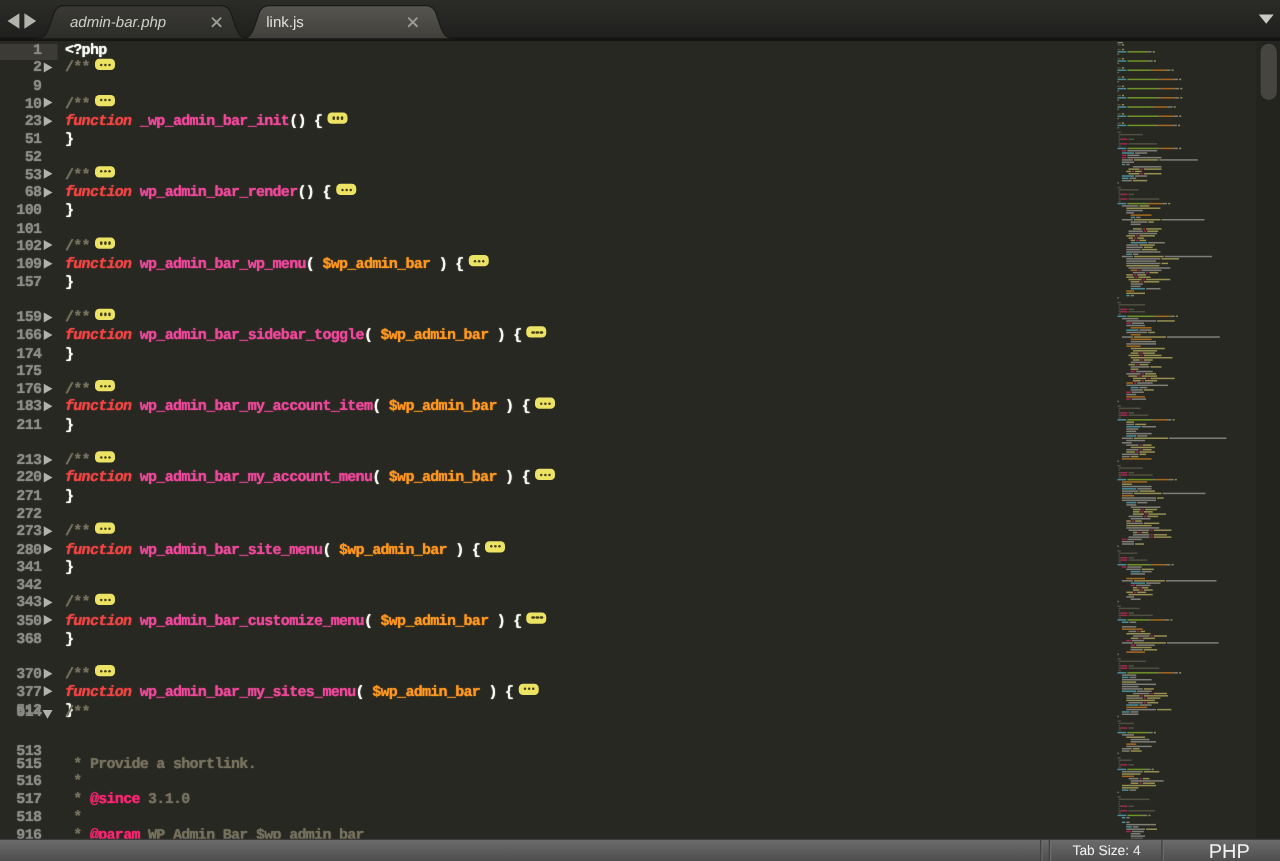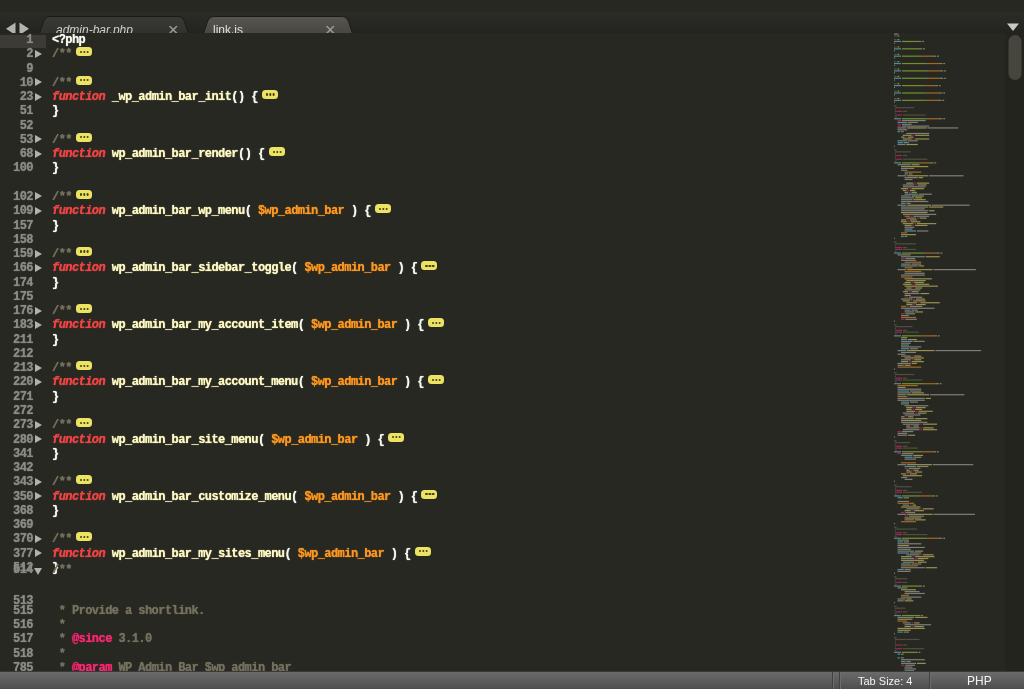--- a/index.html
+++ b/index.html
@@ -1,28 +1,28 @@
 <!DOCTYPE html>
 <html><head>
 <meta charset="utf-8">
 <style>
 html,body{margin:0;padding:0;width:1024px;height:689px;overflow:hidden;background:#282822;}
 #app{position:absolute;left:0;top:0;width:1024px;height:689px;}
 
-#tabbar{position:absolute;left:0;top:12px;width:1024px;height:33px;}
+#tabbar{position:absolute;left:0;top:0;width:1024px;height:33px;}
 
 #editor{position:absolute;left:0;top:33px;width:1024px;height:638px;background:#282822;overflow:hidden;
   font-family:"Liberation Mono",monospace;font-size:12px;letter-spacing:-0.56px;font-weight:bold;}
 .ln{position:absolute;left:0;width:1024px;height:14.27px;line-height:14.27px;white-space:pre;}
 .num{position:absolute;left:0;top:0;width:33px;text-align:right;color:#8a8b84;text-shadow:0 0 1px;}
 .code{position:absolute;left:52px;top:0;text-shadow:0 0 1px;text-align:right;}
 .w{color:#f8f8f2}
 .c{color:#75715e}
 .k{color:#ef4444;font-style:italic}
-.g{color:#fef9c3}
+.g{color:#ec4899}
 .o{color:#fd971f;}
 .p{color:#f92672}
 .arr{position:absolute;left:35px;top:2.5px;width:0;height:0;border-left:7px solid #b2b2aa;border-top:4.5px solid transparent;border-bottom:4.5px solid transparent;}
 .arrd{position:absolute;left:34px;top:4.5px;width:0;height:0;border-top:7px solid #b2b2aa;border-left:4.5px solid transparent;border-right:4.5px solid transparent;}
 .box{display:inline-block;position:relative;width:16px;height:9px;border-radius:3.5px;background:#ece364;vertical-align:1px;margin-left:4px;}
 .box::after{content:"";position:absolute;left:4px;top:3.4px;width:2.2px;height:2.2px;border-radius:50%;background:#453f15;box-shadow:3.3px 0 0 #453f15,6.6px 0 0 #453f15;}
 #gutterhl{position:absolute;left:0;top:2px;width:46px;height:13px;background:#3c3b35;}
 
 #status{position:absolute;left:0;top:671px;width:1024px;height:18px;background:linear-gradient(#6b6b6b,#4e4e4e);border-top:1px solid #3a3a3a;box-sizing:border-box;font-family:"Liberation Sans",sans-serif;font-size:12px;color:#f2f2f2;padding-left:25px;}
 #status .sep{position:absolute;top:0;width:1px;height:18px;background:#414141;box-shadow:1px 0 0 #6d6d6d;}
@@ -71,54 +71,52 @@
 <div class="ln" style="top:0.00px"><span class="num">1</span><span class="code"><span class="w">&lt;?php</span></span></div>
 <div class="ln" style="top:14.27px"><span class="num">2</span><span class="arr"></span><span class="code"><span class="c">/**</span><span class="box"></span></span></div>
 <div class="ln" style="top:28.54px"><span class="num">9</span></div>
 <div class="ln" style="top:42.81px"><span class="num">10</span><span class="arr"></span><span class="code"><span class="c">/**</span><span class="box"></span></span></div>
 <div class="ln" style="top:57.08px"><span class="num">23</span><span class="arr"></span><span class="code"><span class="k">function</span> <span class="g">_wp_admin_bar_init</span><span class="w">() {</span><span class="box"></span></span></div>
 <div class="ln" style="top:71.35px"><span class="num">51</span><span class="code"><span class="w">}</span></span></div>
 <div class="ln" style="top:85.62px"><span class="num">52</span></div>
 <div class="ln" style="top:99.89px"><span class="num">53</span><span class="arr"></span><span class="code"><span class="c">/**</span><span class="box"></span></span></div>
 <div class="ln" style="top:114.16px"><span class="num">68</span><span class="arr"></span><span class="code"><span class="k">function</span> <span class="g">wp_admin_bar_render</span><span class="w">() {</span><span class="box"></span></span></div>
 <div class="ln" style="top:128.43px"><span class="num">100</span><span class="code"><span class="w">}</span></span></div>
+<div class="ln" style="top:142.70px"><span class="num">101</span></div>
 <div class="ln" style="top:156.97px"><span class="num">102</span><span class="arr"></span><span class="code"><span class="c">/**</span><span class="box"></span></span></div>
 <div class="ln" style="top:171.24px"><span class="num">109</span><span class="arr"></span><span class="code"><span class="k">function</span> <span class="g">wp_admin_bar_wp_menu</span><span class="w">( </span><span class="o">$wp_admin_bar</span><span class="w"> ) {</span><span class="box"></span></span></div>
 <div class="ln" style="top:185.51px"><span class="num">157</span><span class="code"><span class="w">}</span></span></div>
-<div class="ln" style="top:199.78px"><span class="num">158</span></div>
 <div class="ln" style="top:214.05px"><span class="num">159</span><span class="arr"></span><span class="code"><span class="c">/**</span><span class="box"></span></span></div>
 <div class="ln" style="top:228.32px"><span class="num">166</span><span class="arr"></span><span class="code"><span class="k">function</span> <span class="g">wp_admin_bar_sidebar_toggle</span><span class="w">( </span><span class="o">$wp_admin_bar</span><span class="w"> ) {</span><span class="box"></span></span></div>
 <div class="ln" style="top:242.59px"><span class="num">174</span><span class="code"><span class="w">}</span></span></div>
 <div class="ln" style="top:256.86px"><span class="num">175</span></div>
 <div class="ln" style="top:271.13px"><span class="num">176</span><span class="arr"></span><span class="code"><span class="c">/**</span><span class="box"></span></span></div>
 <div class="ln" style="top:285.40px"><span class="num">183</span><span class="arr"></span><span class="code"><span class="k">function</span> <span class="g">wp_admin_bar_my_account_item</span><span class="w">( </span><span class="o">$wp_admin_bar</span><span class="w"> ) {</span><span class="box"></span></span></div>
 <div class="ln" style="top:299.67px"><span class="num">211</span><span class="code"><span class="w">}</span></span></div>
-<div class="ln" style="top:313.94px"><span class="num">212</span></div>
 <div class="ln" style="top:328.21px"><span class="num">213</span><span class="arr"></span><span class="code"><span class="c">/**</span><span class="box"></span></span></div>
 <div class="ln" style="top:342.48px"><span class="num">220</span><span class="arr"></span><span class="code"><span class="k">function</span> <span class="g">wp_admin_bar_my_account_menu</span><span class="w">( </span><span class="o">$wp_admin_bar</span><span class="w"> ) {</span><span class="box"></span></span></div>
 <div class="ln" style="top:356.75px"><span class="num">271</span><span class="code"><span class="w">}</span></span></div>
 <div class="ln" style="top:371.02px"><span class="num">272</span></div>
 <div class="ln" style="top:385.29px"><span class="num">273</span><span class="arr"></span><span class="code"><span class="c">/**</span><span class="box"></span></span></div>
 <div class="ln" style="top:399.56px"><span class="num">280</span><span class="arr"></span><span class="code"><span class="k">function</span> <span class="g">wp_admin_bar_site_menu</span><span class="w">( </span><span class="o">$wp_admin_bar</span><span class="w"> ) {</span><span class="box"></span></span></div>
 <div class="ln" style="top:413.83px"><span class="num">341</span><span class="code"><span class="w">}</span></span></div>
 <div class="ln" style="top:428.10px"><span class="num">342</span></div>
 <div class="ln" style="top:442.37px"><span class="num">343</span><span class="arr"></span><span class="code"><span class="c">/**</span><span class="box"></span></span></div>
 <div class="ln" style="top:456.64px"><span class="num">350</span><span class="arr"></span><span class="code"><span class="k">function</span> <span class="g">wp_admin_bar_customize_menu</span><span class="w">( </span><span class="o">$wp_admin_bar</span><span class="w"> ) {</span><span class="box"></span></span></div>
 <div class="ln" style="top:470.91px"><span class="num">368</span><span class="code"><span class="w">}</span></span></div>
-<div class="ln" style="top:485.18px"><span class="num">369</span></div>
 <div class="ln" style="top:499.45px"><span class="num">370</span><span class="arr"></span><span class="code"><span class="c">/**</span><span class="box"></span></span></div>
 <div class="ln" style="top:513.72px"><span class="num">377</span><span class="arr"></span><span class="code"><span class="k">function</span> <span class="g">wp_admin_bar_my_sites_menu</span><span class="w">( </span><span class="o">$wp_admin_bar</span><span class="w"> ) {</span><span class="box"></span></span></div>
 <div class="ln" style="top:527.99px"><span class="num">512</span><span class="code"><span class="w">}</span></span></div>
 <div class="ln" style="top:561px"><span class="num">513</span></div>
 <div class="ln" style="top:530px"><span class="num">514</span><span class="arrd"></span><span class="code"><span class="c">/**</span></span></div>
 <div class="ln" style="top:570.80px"><span class="num">515</span><span class="code"><span class="c"> * Provide a shortlink.</span></span></div>
 <div class="ln" style="top:585.07px"><span class="num">516</span><span class="code"><span class="c"> *</span></span></div>
 <div class="ln" style="top:599.34px"><span class="num">517</span><span class="code"><span class="c"> * </span><span class="p">@since</span><span class="c"> 3.1.0</span></span></div>
 <div class="ln" style="top:613.61px"><span class="num">518</span><span class="code"><span class="c"> *</span></span></div>
-<div class="ln" style="top:627.88px"><span class="num">785</span><span class="code"><span class="c"> * </span><span class="p">@param</span><span class="c"> WP_Admin_Bar $wp_admin_bar</span></span></div>
+<div class="ln" style="top:627.88px"><span class="num">916</span><span class="code"><span class="c"> * </span><span class="p">@param</span><span class="c"> WP_Admin_Bar $wp_admin_bar</span></span></div>
 <svg id="minimap" style="position:absolute;left:0;top:0" width="1024" height="638">
 <rect x="1005" y="0" width="19" height="638" fill="#24241f"></rect>
 <rect x="1008.5" y="2" width="13" height="45" rx="6.5" fill="#46463f"></rect>
 <rect x="894.00" y="0.50" width="4.40" height="1.20" fill="#bdbdb6" opacity="0.58"></rect>
 <rect x="894.00" y="2.34" width="2.64" height="1.20" fill="#6e6a58" opacity="0.58"></rect>
 <rect x="897.52" y="2.34" width="1.76" height="1.20" fill="#d6ce6a" opacity="0.58"></rect>
 <rect x="894.00" y="6.02" width="2.64" height="1.20" fill="#6e6a58" opacity="0.58"></rect>
 <rect x="897.52" y="6.02" width="1.76" height="1.20" fill="#d6ce6a" opacity="0.58"></rect>
 <rect x="894.00" y="7.86" width="7.04" height="1.20" fill="#66d9ef" opacity="0.58"></rect>
 <rect x="901.92" y="7.86" width="15.84" height="1.20" fill="#a6e22e" opacity="0.58"></rect>
@@ -755,16 +753,16 @@
 <rect x="904.56" y="635.30" width="11.44" height="1.20" fill="#bdbdb6" opacity="0.58"></rect>
 <rect x="904.56" y="637.14" width="9.68" height="1.20" fill="#bdbdb6" opacity="0.58"></rect>
 </svg>
 </div>
 
 <div id="status">
 <div class="sep" style="left:832px"></div>
 <div class="sep" style="left:839px"></div>
 <div class="sep" style="left:929px"></div>
 <div class="lbl" style="left:858px;font-size:11px;">Tab Size: 4</div>
-<div class="lbl" style="left:967px;font-size:12px;">PHP</div>
+<div class="lbl" style="left:967px;font-size:16px;">PHP</div>
 </div>
 
 </div>
 
 </body></html>

